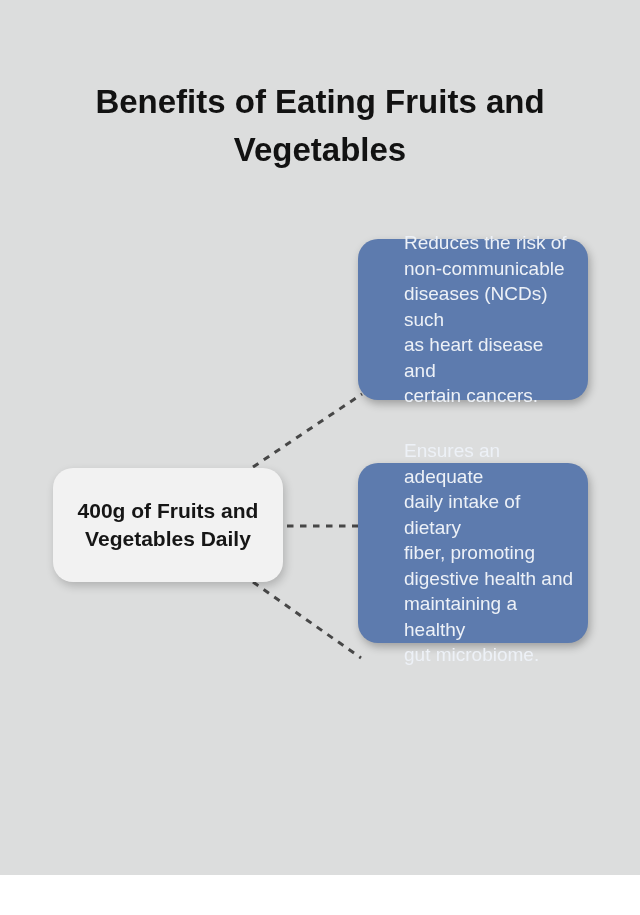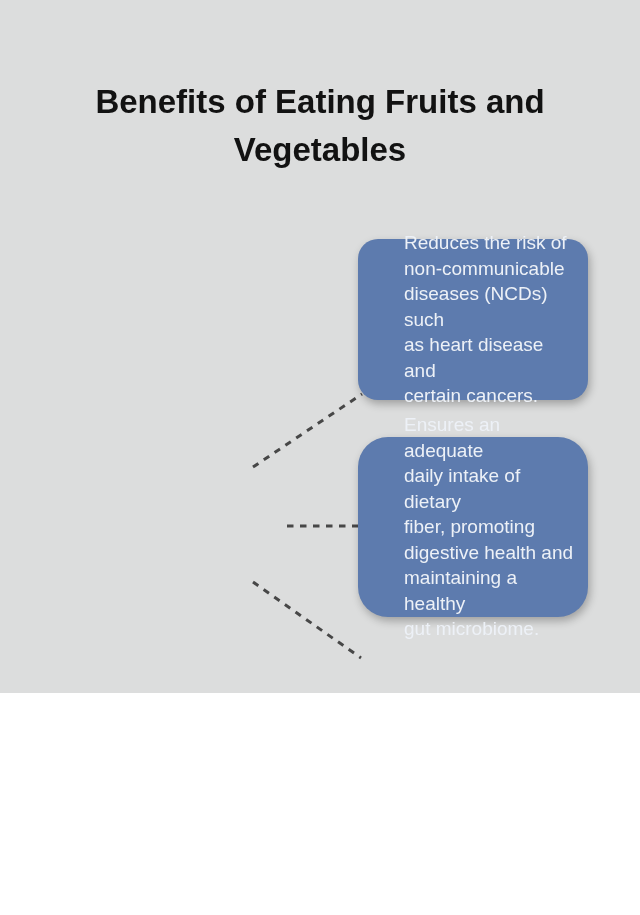--- a/index.html
+++ b/index.html
@@ -2,21 +2,21 @@
 <html style="--background: #dcdddd; --title-text: #121212; --center-box: #f2f2f2; --center-text: #161616; --benefit-box: #5d7bae; --benefit-text: #edf1f7; --connector: #474747;"><head>
 <meta charset="utf-8">
 <style>
   html, body {
     margin: 0;
     padding: 0;
   }
   .page {
     position: relative;
     width: 640px;
-    height: 693px;
+    height: 875px;
     overflow: hidden;
     background: var(--background, #dcdddd);
     font-family: "Liberation Sans", "DejaVu Sans", sans-serif;
   }
   .title {
     position: absolute;
     top: 56px;
     left: 0;
     width: 640px;
     text-align: center;
@@ -65,37 +65,41 @@
     padding: 0 14px 0 18px;
   }
   .benefit .text {
     font-size: 19px;
     line-height: 25.5px;
     color: var(--benefit-text, #edf1f7);
     white-space: pre-line;
     margin-left: 28px;
   }
   .benefit-1 { top: 239px; height: 161px; }
-  .benefit-2 { top: 437px; height: 180px; border-radius: 30px; }
+  .benefit-2 { top: 463px; height: 180px; }
   .benefit-3 { top: 658px; height: 155px; }
 </style>
 </head>
 <body>
 
 <div class="page">
 
   <h1 class="title">Benefits of Eating Fruits and
 Vegetables</h1>
 
   <svg class="connectors" viewBox="0 0 640 915" xmlns="http://www.w3.org/2000/svg">
     <line x1="253" y1="467" x2="362" y2="394" stroke="var(--connector, #474747)" stroke-width="3" stroke-dasharray="6.5 6.5"></line>
     <line x1="287" y1="526" x2="358" y2="526" stroke="var(--connector, #474747)" stroke-width="3" stroke-dasharray="6.5 6.5"></line>
     <line x1="253" y1="582" x2="361" y2="658" stroke="var(--connector, #474747)" stroke-width="3" stroke-dasharray="6.5 6.5"></line>
   </svg>
 
+  <div class="node center-node">
+    <span class="label">400g of Fruits and
+Vegetables Daily</span>
+  </div>
 
   <div class="node benefit benefit-1">
     <span class="text">Reduces the risk of
 non-communicable
 diseases (NCDs) such
 as heart disease and
 certain cancers.</span>
   </div>
 
   <div class="node benefit benefit-2">

